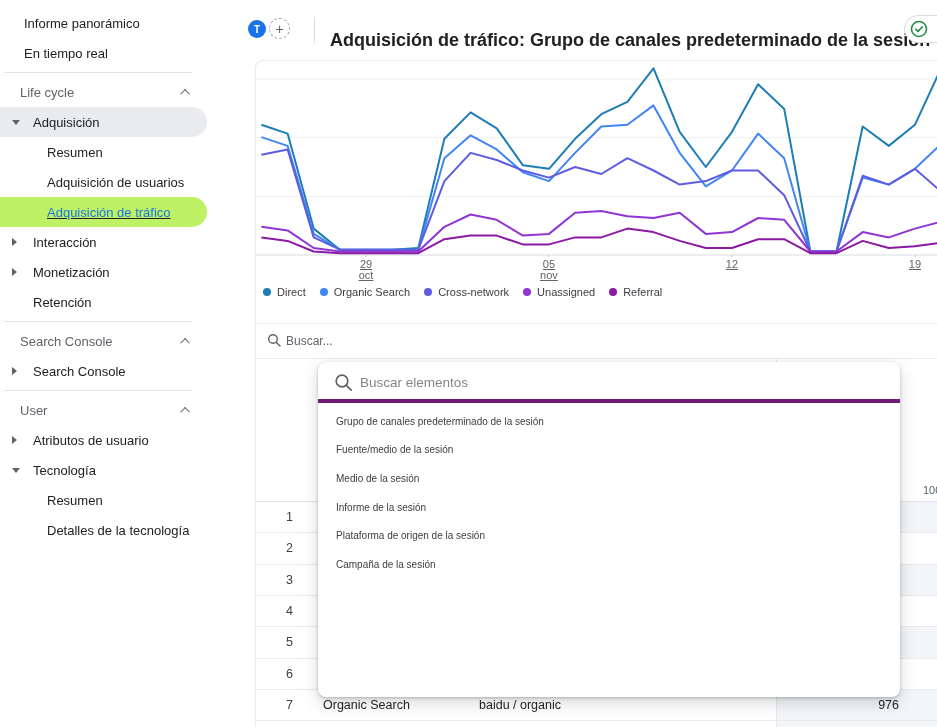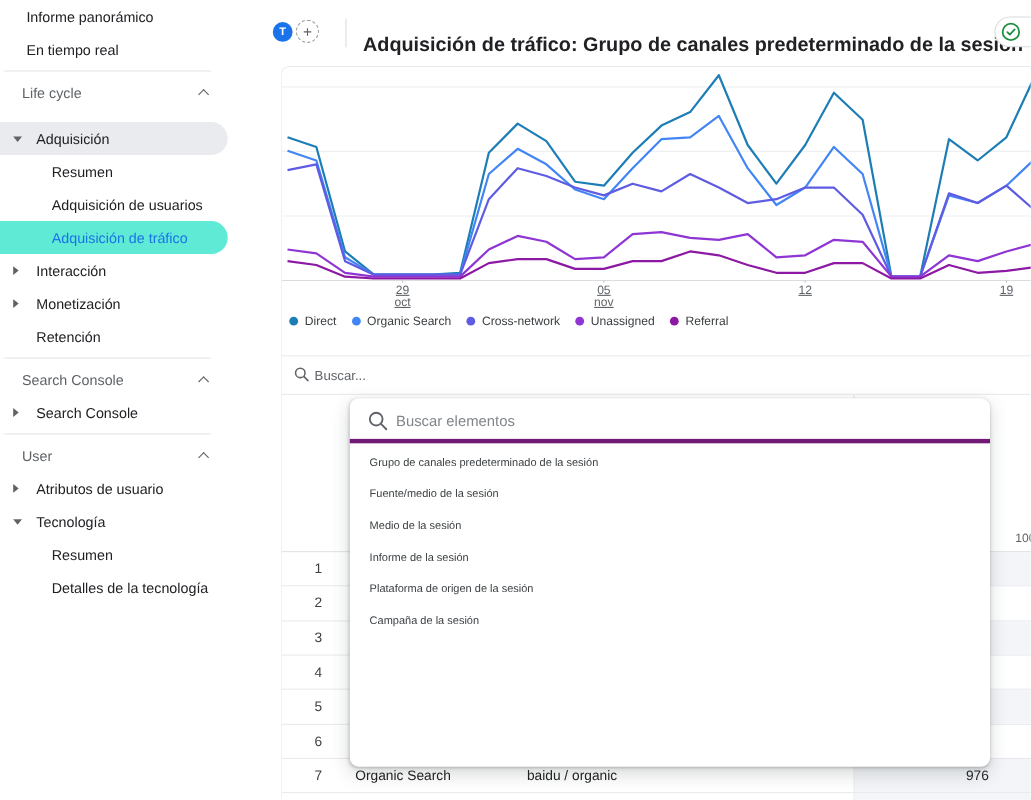--- a/index.html
+++ b/index.html
@@ -5,33 +5,33 @@
   * { box-sizing: border-box; }
   html,body { margin:0; padding:0; }
   body {
     width:937px; height:727px; overflow:hidden; background:#fff;
     font-family:"Liberation Sans", sans-serif; color:#202124;
     -webkit-font-smoothing:antialiased;
   }
   .app { position:relative; width:937px; height:727px; overflow:hidden; }
 
   
-  .sidebar { position:absolute; left:0; top:0; width:208px; height:727px; background:#fff; z-index:5; }
+  .sidebar { position:absolute; left:0; top:0; width:208px; height:727px; background:#fff; padding-top:8px; z-index:5; }
   .sb-row { height:30px; display:flex; align-items:center; font-size:13px; font-weight:500; color:#202124; cursor:pointer; }
   .sb-root { padding-left:24px; }
   .sb-section { padding-left:20px; padding-right:18px; color:#5f6368; font-weight:500; justify-content:space-between; }
   .sb-nav { padding-left:12px; }
   .sb-sub { padding-left:47px; }
   .sb-caretbox { width:21px; display:flex; align-items:center; justify-content:flex-start; flex:0 0 21px; }
   .caret-down { width:0; height:0; border-left:4px solid transparent; border-right:4px solid transparent; border-top:5px solid #5f6368; }
   .caret-right { width:0; height:0; border-top:4px solid transparent; border-bottom:4px solid transparent; border-left:5px solid #5f6368; }
   .chev-up { width:7px; height:7px; border-left:1.5px solid #5f6368; border-top:1.5px solid #5f6368; transform:rotate(45deg) translateY(2px); }
   .sb-divider { height:1px; background:#e3e6e8; margin:4px 16px 4px 4px; }
-  .sb-pill-gray { background:#e9ebef; border-radius:0 16px 16px 0; margin-right:1px;margin-top:12px; }
-  .sb-pill-blue { background:#5eead4; border-radius:0 16px 16px 0; margin-right:1px; }
+  .sb-pill-gray { background:#e9ebef; border-radius:0 16px 16px 0; margin-right:1px; }
+  .sb-pill-blue { background:#bef264; border-radius:0 16px 16px 0; margin-right:1px;text-decoration:underline; }
   .sb-pill-blue .sb-label { color:#1a73e8; }
 
   
   .main { position:absolute; left:208px; top:0; width:729px; height:727px; }
   .topbar { position:absolute; left:0; top:0; width:729px; height:60px; background:#fff; }
   .avatar { position:absolute; left:40px; top:20px; width:18px; height:18px; border-radius:50%; background:#1a73e8; color:#fff; font-size:10px; font-weight:bold; display:flex; align-items:center; justify-content:center; }
   .addchip { position:absolute; left:61px; top:18px; width:21px; height:21px; border-radius:50%; border:1px dashed #9aa0a6; color:#5f6368; font-size:14px; display:flex; align-items:center; justify-content:center; line-height:1; }
   .chip-divider { position:absolute; left:106px; top:17px; width:1px; height:26px; background:#dadce0; }
   .page-title { position:absolute; left:122px; top:18px; font-size:18px; color:#202124; white-space:nowrap; }
   .verified-pill { position:absolute; left:696px; top:15px; width:70px; height:28px; border:1px solid #dadce0; border-radius:14px; display:flex; align-items:center; padding-left:4px; background:#fff; }

